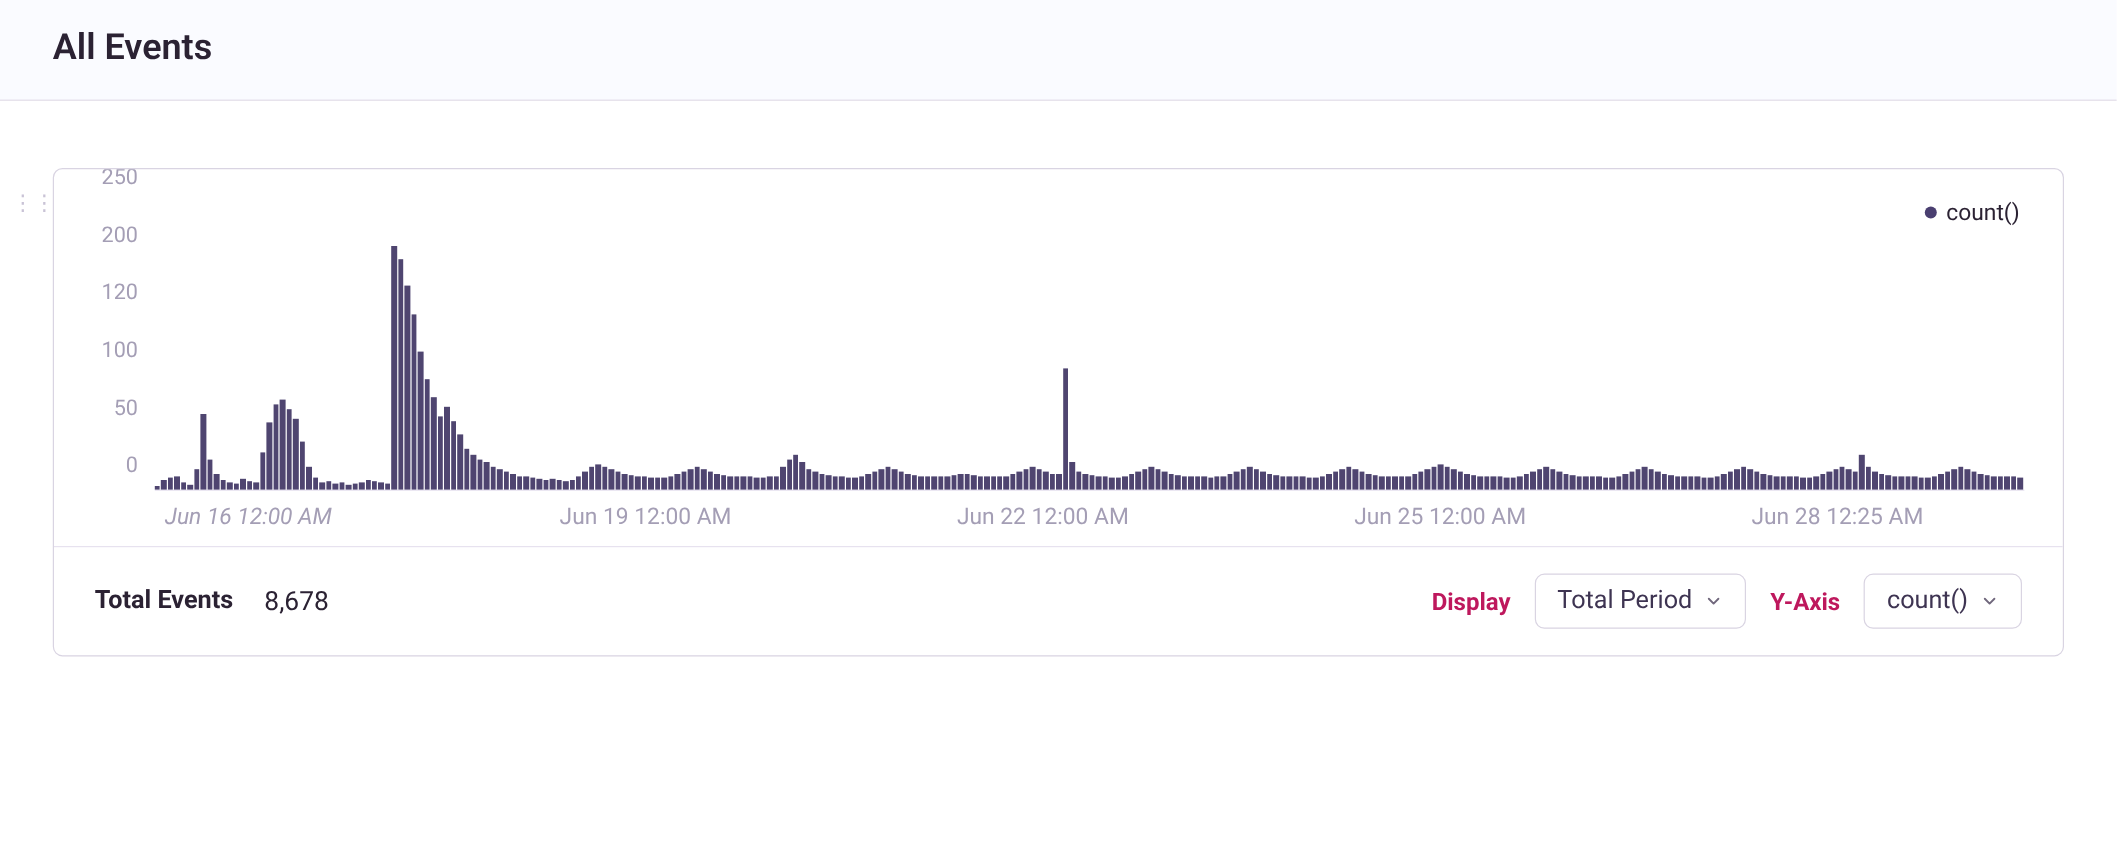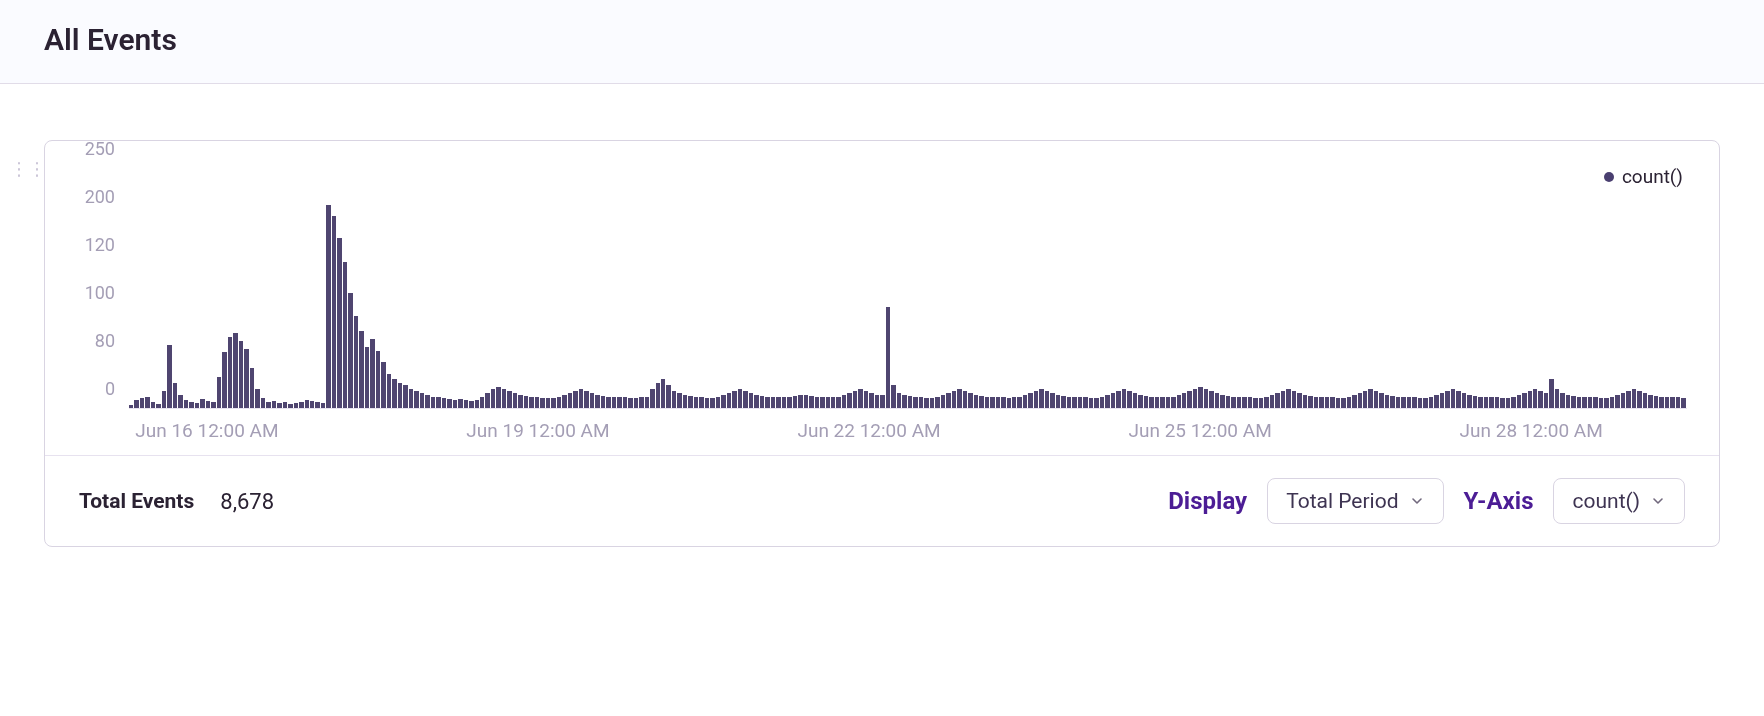--- a/index.html
+++ b/index.html
@@ -129,23 +129,23 @@
     color: #2b2233;
   }
   .total-value {
     font-size: 22px;
     font-weight: 400;
     color: #2b2233;
     margin-left: 6px;
   }
   .spacer { flex: 1; }
   .ctrl-label {
-    font-size: 24px;
+    font-size: 20px;
     font-weight: 700;
-    color: #4c1d95;
+    color: #be185d;
   }
   .dropdown {
     display: flex;
     align-items: center;
     gap: 10px;
     border: 1px solid #d9d4e2;
     border-radius: 8px;
     padding: 10px 18px;
     font-size: 21px;
     color: #3e3452;
@@ -176,21 +176,21 @@
 
   <div class="chart-card">
     <div class="chart-area">
       <div class="legend">
         <span class="dot"></span>
         <span>count()</span>
       </div>
       <div class="plot">
         <div class="y-ticks" id="y-ticks">
             <div class="y-tick" style="bottom: 0%;">0</div>
-            <div class="y-tick" style="bottom: 19.2308%;">80</div>
+            <div class="y-tick" style="bottom: 19.2308%;">50</div>
             <div class="y-tick" style="bottom: 38.4615%;">100</div>
             <div class="y-tick" style="bottom: 57.6923%;">120</div>
             <div class="y-tick" style="bottom: 76.9231%;">200</div>
             <div class="y-tick" style="bottom: 96.1538%;">250</div>
           </div>
         <div class="bars" id="bars">
             <div class="bar" style="height: 1.15385%;"></div>
             <div class="bar" style="height: 3.07692%;"></div>
             <div class="bar" style="height: 3.84615%;"></div>
             <div class="bar" style="height: 4.61538%;"></div>
@@ -470,25 +470,25 @@
             <div class="bar" style="height: 5.38462%;"></div>
             <div class="bar" style="height: 5%;"></div>
             <div class="bar" style="height: 4.61538%;"></div>
             <div class="bar" style="height: 4.61538%;"></div>
             <div class="bar" style="height: 4.23077%;"></div>
             <div class="bar" style="height: 4.23077%;"></div>
             <div class="bar" style="height: 3.84615%;"></div>
           </div>
       </div>
       <div class="x-axis" id="x-axis">
-          <div class="x-tick" style="left: 5%;">Jun 16 12:00 AM</div>
+          <div class="x-tick" style="left: 5%; font-style: italic;">Jun 16 12:00 AM</div>
           <div class="x-tick" style="left: 26.25%;">Jun 19 12:00 AM</div>
           <div class="x-tick" style="left: 47.5%;">Jun 22 12:00 AM</div>
           <div class="x-tick" style="left: 68.75%;">Jun 25 12:00 AM</div>
-          <div class="x-tick" style="left: 90%;">Jun 28 12:00 AM</div>
+          <div class="x-tick" style="left: 90%;">Jun 28 12:25 AM</div>
         </div>
     </div>
 
     <div class="footer-row">
       <span class="total-label">Total Events</span>
       <span class="total-value">8,678</span>
       <div class="spacer"></div>
       <span class="ctrl-label">Display</span>
       <div class="dropdown">
         <span>Total Period</span>

